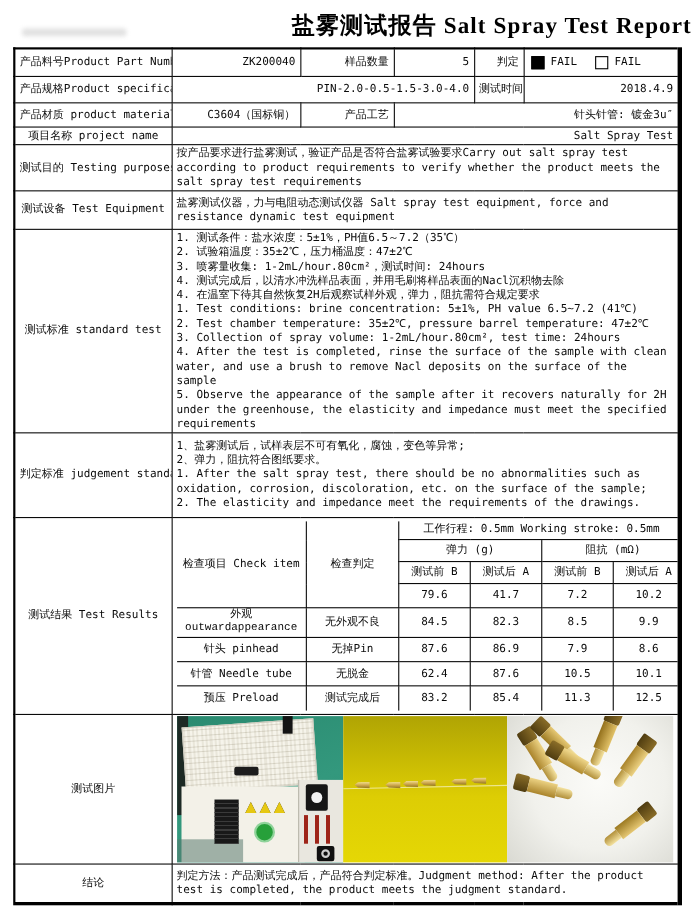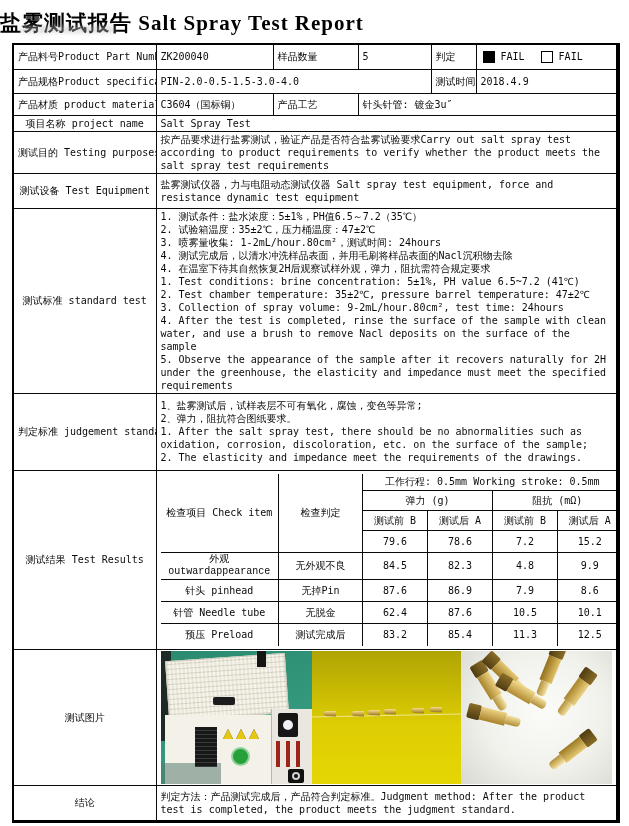--- a/index.html
+++ b/index.html
@@ -2,38 +2,38 @@
 <html><head>
 <meta charset="utf-8">
 <style>
   html,body{margin:0;padding:0;}
   body{
     width:629px;height:826px;background:#ffffff;position:relative;
     font-family:"DejaVu Sans Mono","Liberation Mono",monospace;
     color:#0a0a0a;-webkit-font-smoothing:none;
   }
   .page-title{
-    margin:9px 0 6px 0;text-align:left;
+    margin:9px 0 6px 0;text-align:right;
     font-family:"Liberation Serif","DejaVu Serif",serif;
     font-weight:bold;font-size:21px;letter-spacing:1px;color:#000;
   }
   .scan-artifact{
     position:absolute;top:26px;left:20px;width:95px;height:7px;
     background:#bdbdbd;opacity:.45;filter:blur(2px);border-radius:3px;
   }
   table.main{
     margin-left:12px;width:605px;border-collapse:collapse;table-layout:fixed;
     border:2px solid #000;border-right:4px solid #000;border-bottom:3px solid #000;
   }
   table.main td{
     border:1px solid #0a0a0a;font-size:10px;line-height:13px;
     padding:1px 4px;overflow:hidden;vertical-align:middle;
   }
   td.rowlabel{white-space:nowrap;text-align:center;padding:1px 0;}
-  td.c{text-align:left;white-space:nowrap;}
+  td.c{text-align:right;white-space:nowrap;}
   td.long{line-height:13.5px;padding:2px 5px;}
   .cbwrap{display:flex;align-items:center;gap:6px;padding-left:2px;}
   .cb{display:inline-block;width:10px;height:10px;border:1.5px solid #000;background:#fff;}
   .cb.filled{background:#000;}
   .cblabel{font-size:10px;}
   
   table.results{border-collapse:collapse;table-layout:fixed;width:100%;}
   table.results td{
     border:1px solid #0a0a0a;font-size:10px;line-height:12px;
     text-align:center;vertical-align:middle;overflow:hidden;padding:1px 2px;
@@ -149,21 +149,21 @@
   <tr style="height:160px">
     <td class="rowlabel">测试标准 standard test</td>
     <td class="long" colspan="5">
       <div>1. 测试条件：盐水浓度：5±1%，PH值6.5～7.2（35℃）</div>
       <div>2. 试验箱温度：35±2℃，压力桶温度：47±2℃</div>
       <div>3. 喷雾量收集: 1-2mL/hour.80cm²，测试时间: 24hours</div>
       <div>4. 测试完成后，以清水冲洗样品表面，并用毛刷将样品表面的Nacl沉积物去除</div>
       <div>4. 在温室下待其自然恢复2H后观察试样外观，弹力，阻抗需符合规定要求</div>
       <div>1. Test conditions: brine concentration: 5±1%, PH value 6.5~7.2 (41℃)</div>
       <div>2. Test chamber temperature: 35±2℃, pressure barrel temperature: 47±2℃</div>
-      <div>3. Collection of spray volume: 9-2mL/hour.80cm², test time: 24hours</div>
+      <div>3. Collection of spray volume: 1-2mL/hour.80cm², test time: 24hours</div>
       <div>4. After the test is completed, rinse the surface of the sample with clean water, and use a brush to remove Nacl deposits on the surface of the sample</div>
       <div>5. Observe the appearance of the sample after it recovers naturally for 2H under the greenhouse, the elasticity and impedance must meet the specified requirements</div>
     </td>
   </tr>
 
   <tr style="height:77px">
     <td class="rowlabel">判定标准 judgement standard</td>
     <td class="long" colspan="5">
       <div>1、盐雾测试后，试样表层不可有氧化，腐蚀，变色等异常;</div>
       <div>2、弹力，阻抗符合图纸要求。</div>
@@ -195,33 +195,33 @@
           <td colspan="2">阻抗 (mΩ)</td>
         </tr>
         <tr style="height:20px">
           <td>测试前 B</td>
           <td>测试后 A</td>
           <td>测试前 B</td>
           <td>测试后 A</td>
         </tr>
         <tr style="height:22px">
           <td>79.6</td>
-          <td>78.6</td>
+          <td>41.7</td>
           <td>7.2</td>
-          <td>15.2</td>
+          <td>10.2</td>
         </tr>
         <tr style="height:26px">
           <td class="itemleft">
             <div>外观</div>
             <div>outwardappearance</div>
           </td>
           <td>无外观不良</td>
           <td>84.5</td>
           <td>82.3</td>
-          <td>4.8</td>
+          <td>8.5</td>
           <td>9.9</td>
         </tr>
         <tr style="height:22px">
           <td>针头 pinhead</td>
           <td>无掉Pin</td>
           <td>87.6</td>
           <td>86.9</td>
           <td>7.9</td>
           <td>8.6</td>
         </tr>

